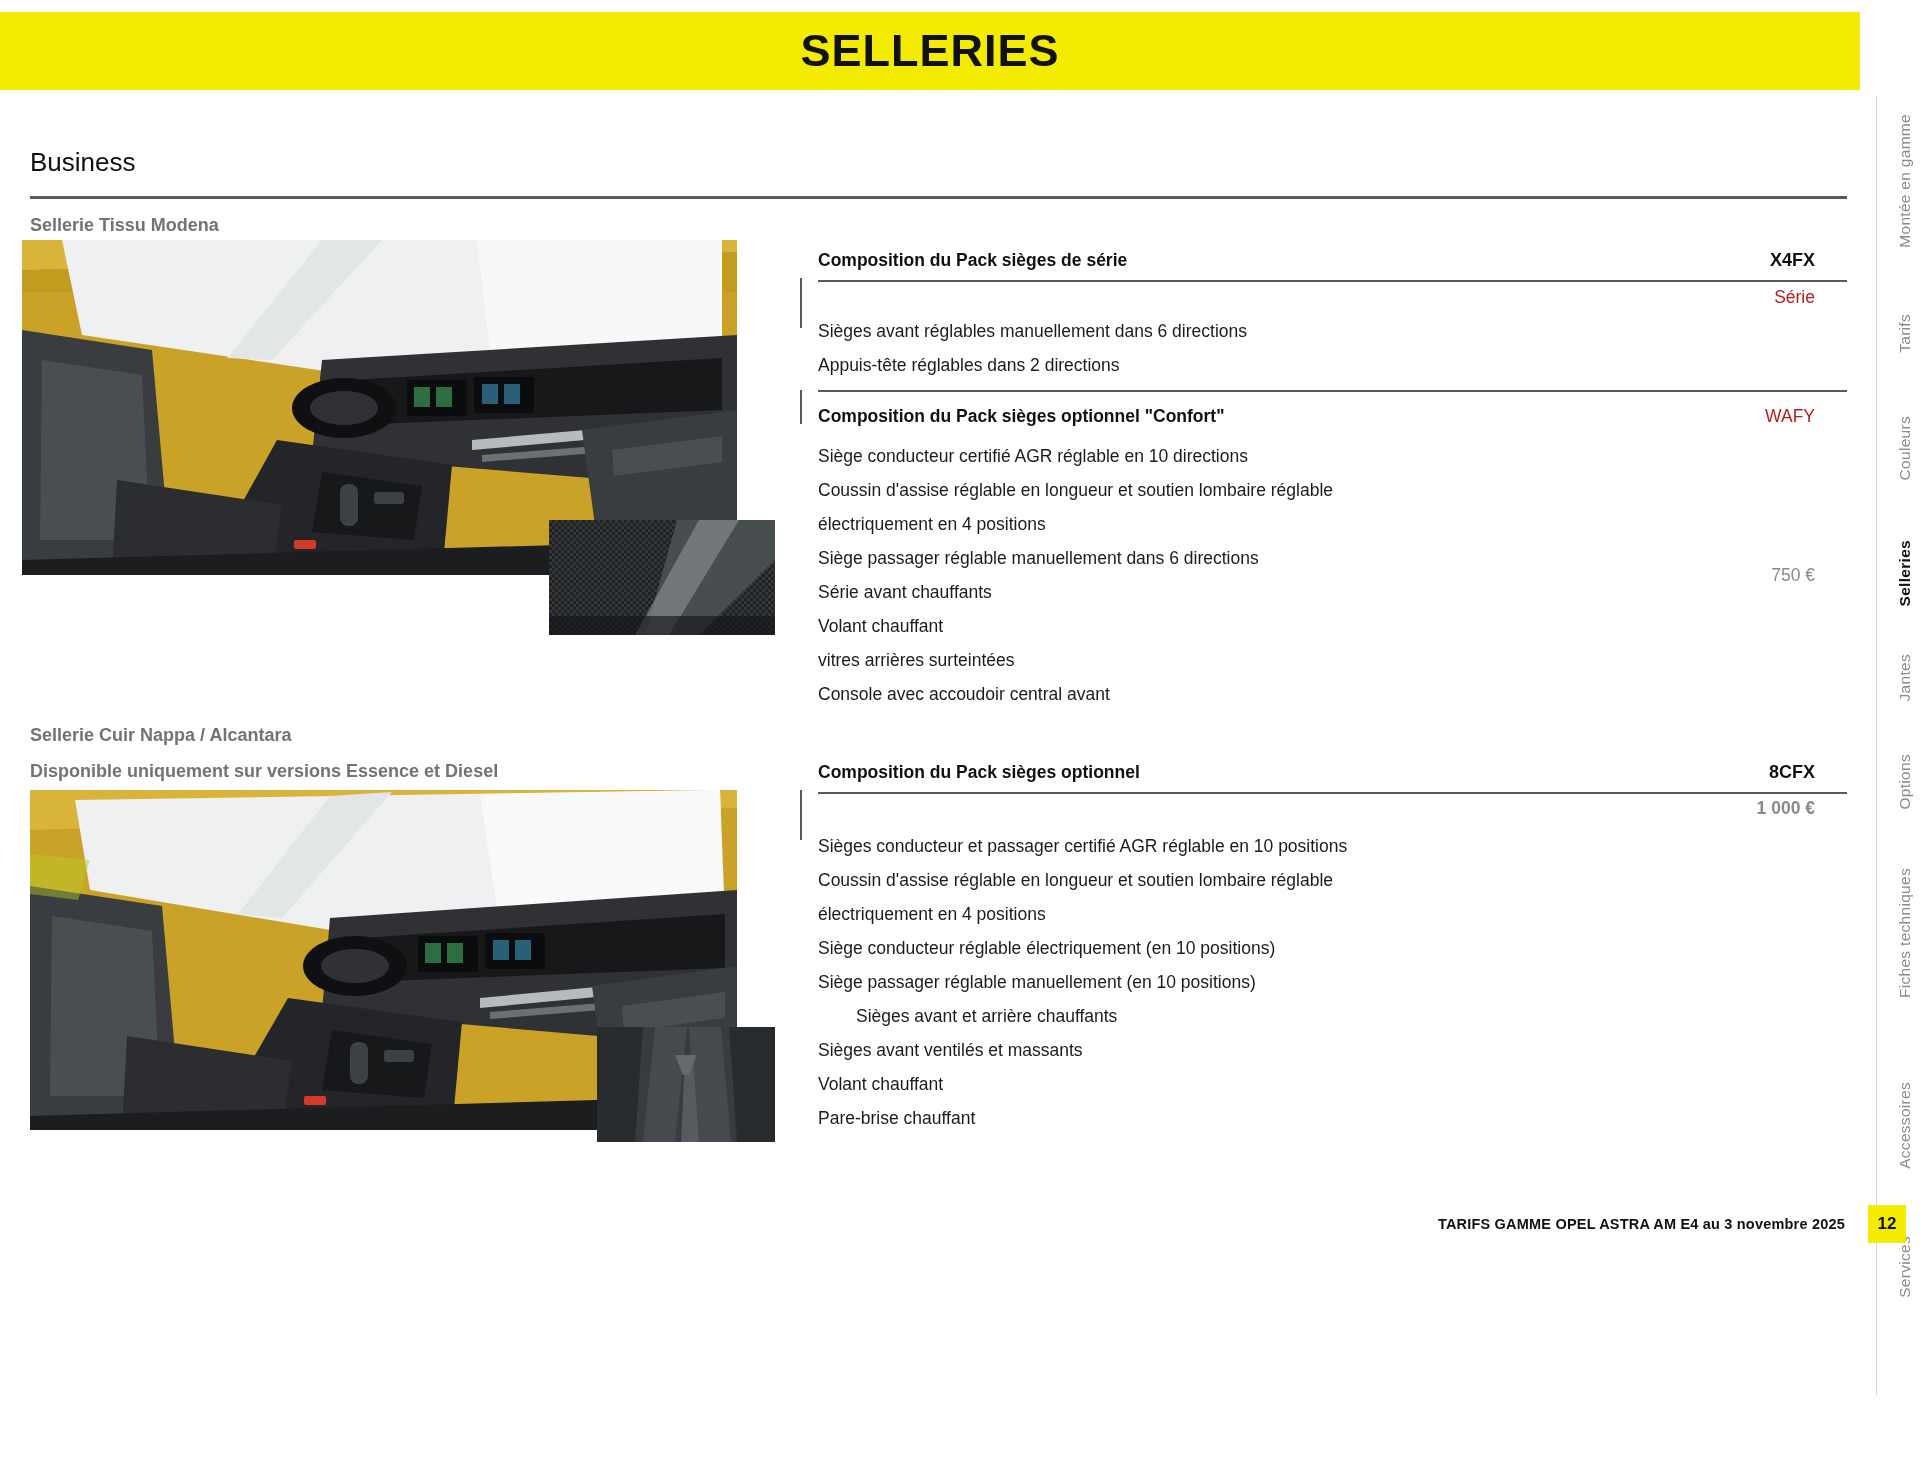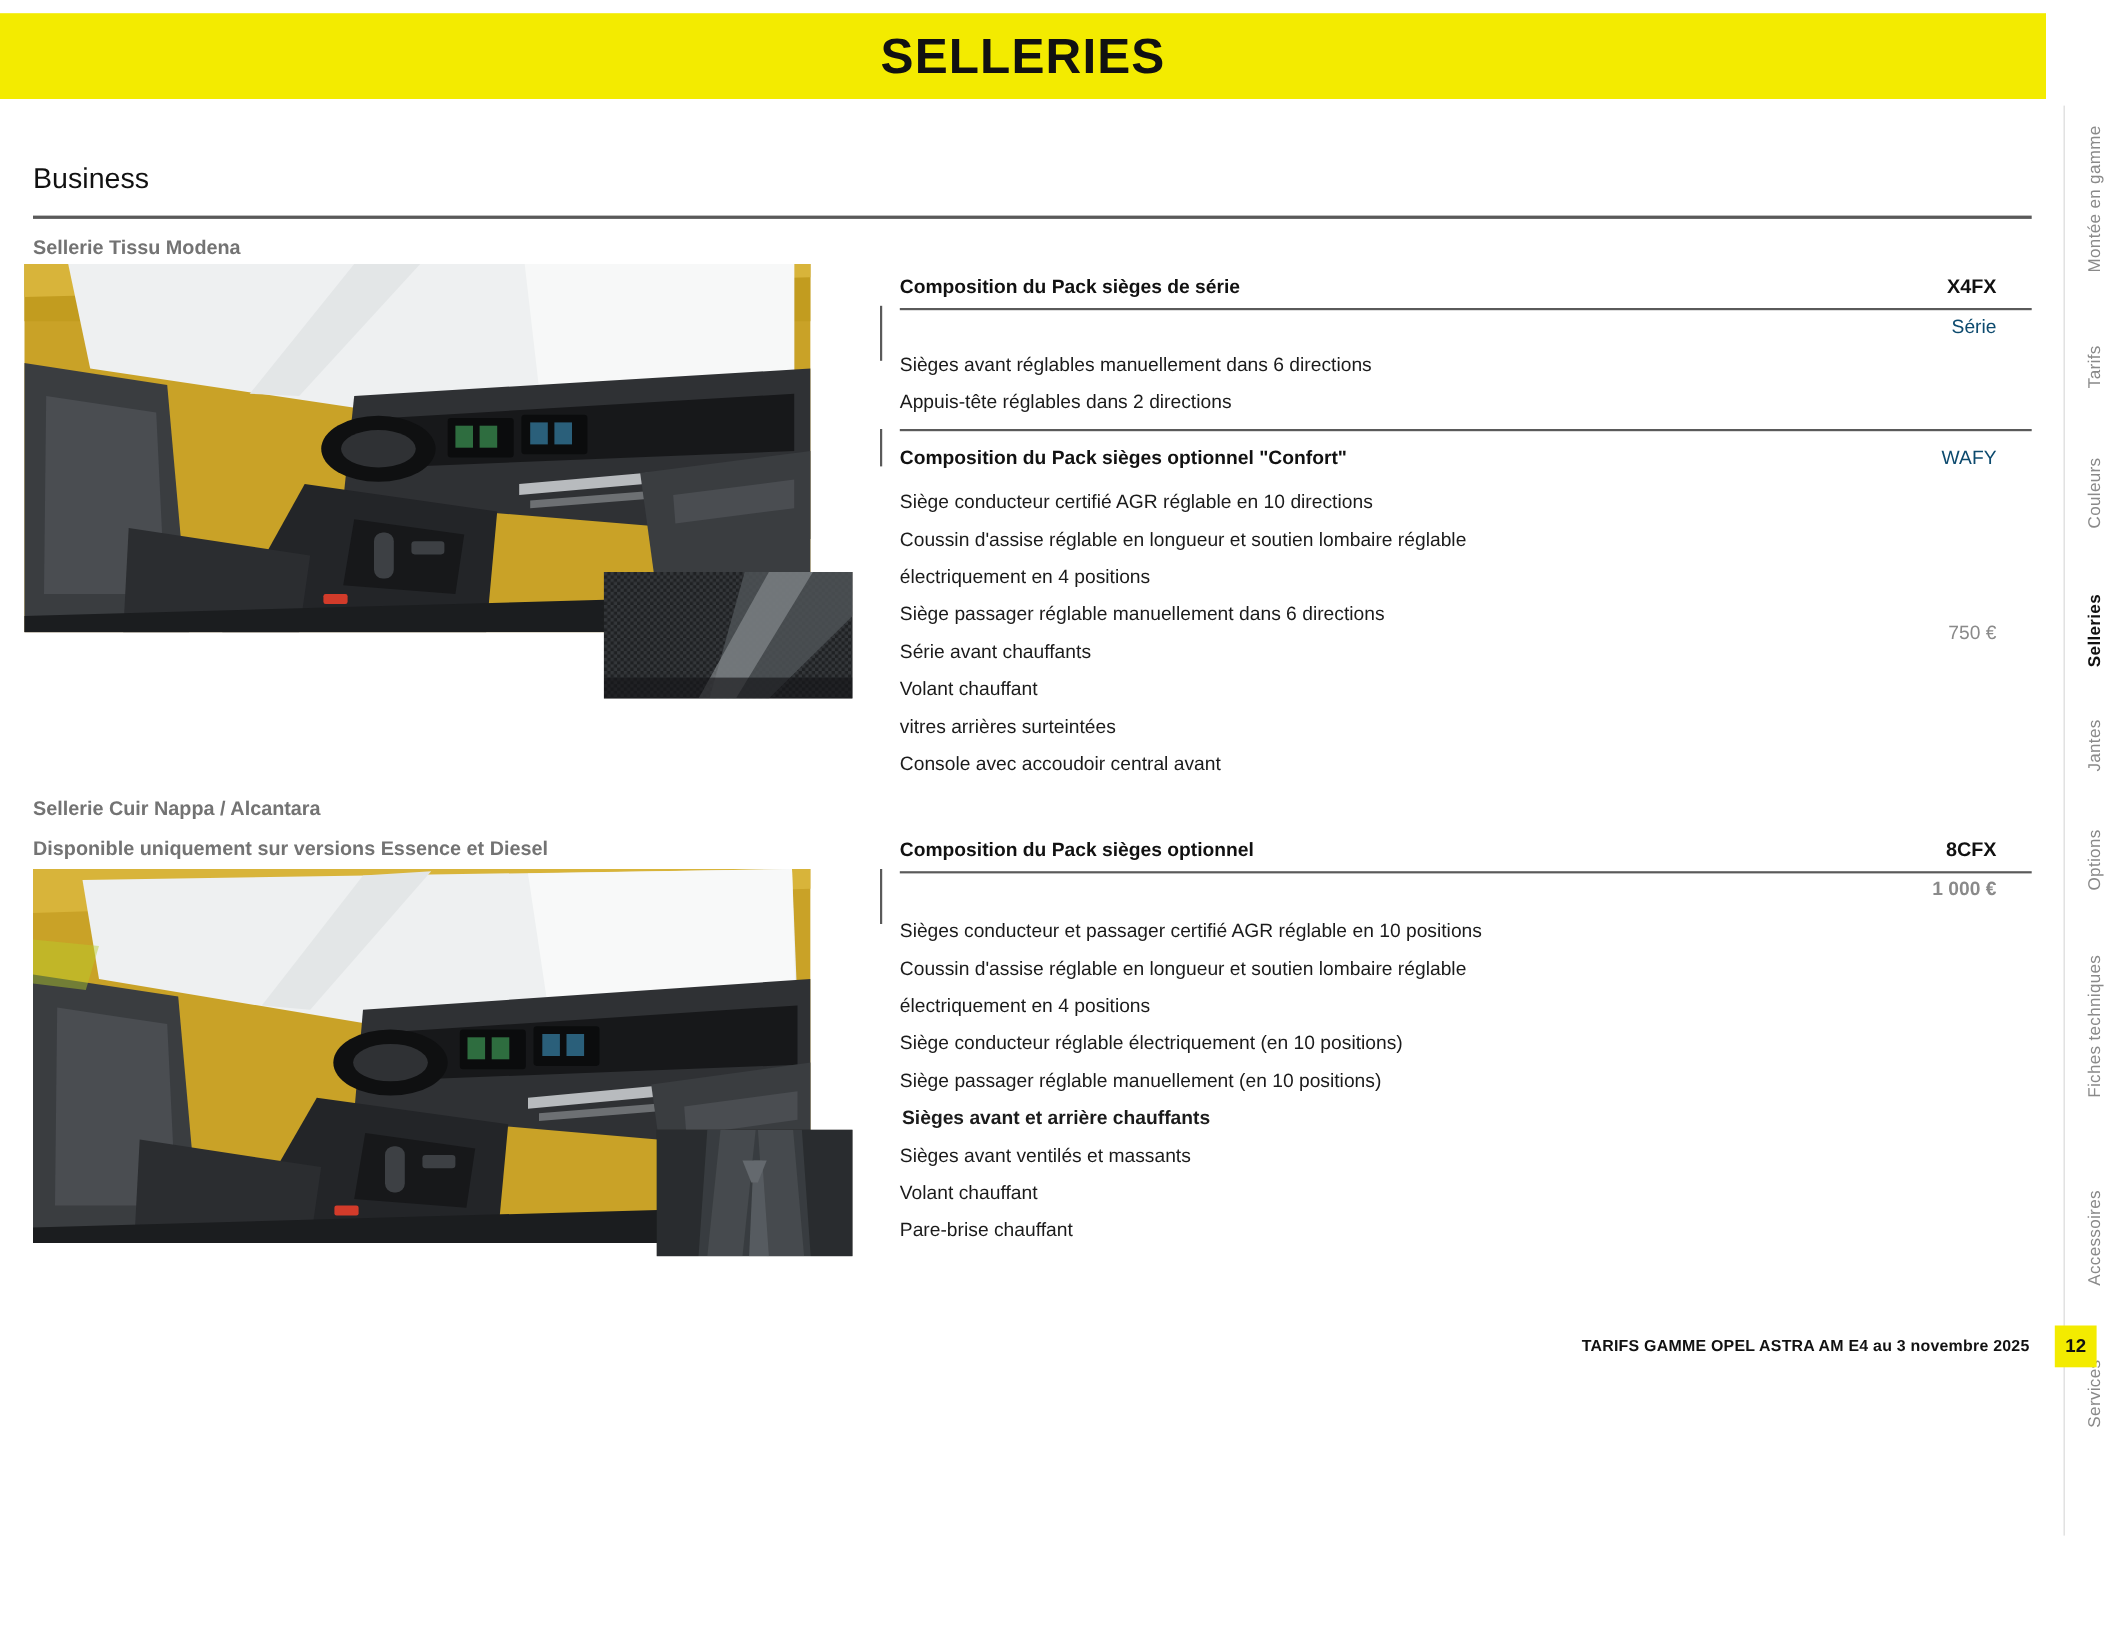--- a/index.html
+++ b/index.html
@@ -104,21 +104,21 @@
   .code {
     position: absolute;
     font-size: 18px;
     font-weight: bold;
     color: #111111;
     text-align: right;
   }
   .price {
     position: absolute;
     font-size: 17.5px;
-    color: #0c4a6e;
+    color: #b91c1c;
     text-align: right;
   }
   .hrule {
     position: absolute;
     height: 2px;
     background: #5a5a5a;
   }
   .vrule {
     position: absolute;
     width: 2px;
@@ -314,21 +314,21 @@
   <div class="row-head" style="left:818px; top:762px;">Composition du Pack sièges optionnel</div>
   <div class="code" style="left:1610px; top:762px; width:205px;">8CFX</div>
   <div class="hrule" style="left:818px; top:792px; width:1029px;"></div>
   <div class="vrule" style="left:800px; top:790px; height:50px;"></div>
   <div class="price" style="left:1610px; top:798px; width:205px; color:#8a8a8a; font-weight:bold;">1 000 €</div>
   <div class="feat" style="left:818px; top:836px;">Sièges conducteur et passager certifié AGR réglable en 10 positions</div>
   <div class="feat" style="left:818px; top:870px;">Coussin d'assise réglable en longueur et soutien lombaire réglable</div>
   <div class="feat" style="left:818px; top:904px;">électriquement en 4 positions</div>
   <div class="feat" style="left:818px; top:938px;">Siège conducteur réglable électriquement (en 10 positions)</div>
   <div class="feat" style="left:818px; top:972px;">Siège passager réglable manuellement (en 10 positions)</div>
-  <div class="feat" style="left:820px; top:1006px;font-weight:bold;">Sièges avant et arrière chauffants</div>
+  <div class="feat" style="left:856px; top:1006px;">Sièges avant et arrière chauffants</div>
   <div class="feat" style="left:818px; top:1040px;">Sièges avant ventilés et massants</div>
   <div class="feat" style="left:818px; top:1074px;">Volant chauffant</div>
   <div class="feat" style="left:818px; top:1108px;">Pare-brise chauffant</div>
 
   <div class="footer-text">TARIFS GAMME OPEL ASTRA AM E4 au 3 novembre 2025</div>
   <div class="page-num">12</div>
 
 </div>
 
 </body></html>

